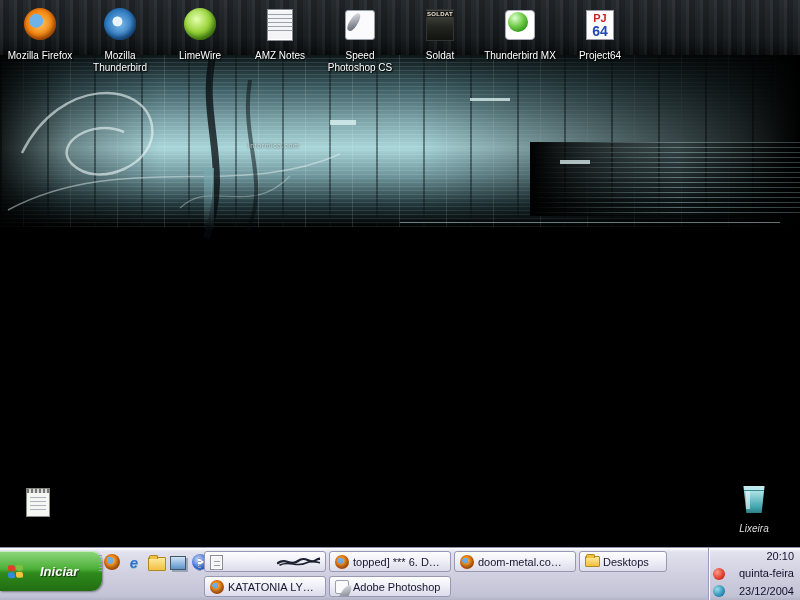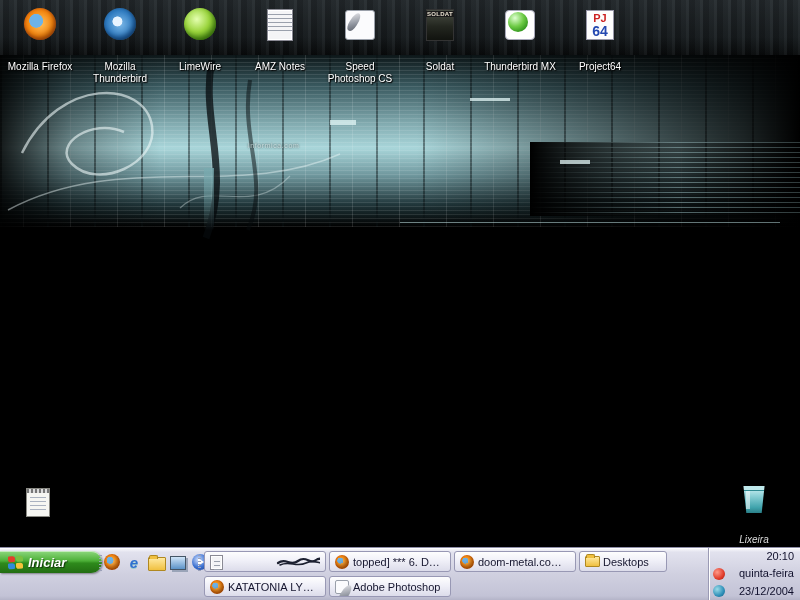--- a/index.html
+++ b/index.html
@@ -39,21 +39,21 @@
     background:linear-gradient(90deg,#000 0%,rgba(0,0,0,.15) 55%,rgba(0,0,0,.5) 100%);
   }
   .wall-line{position:absolute;right:20px;top:222px;width:380px;height:1px;background:rgba(190,225,228,.5);}
   .wall-col{position:absolute;left:204px;top:168px;width:10px;height:62px;
     background:linear-gradient(180deg,rgba(120,170,175,.8),rgba(20,40,44,.0));}
   .wall-chip{position:absolute;background:rgba(225,245,246,.75);}
   
   .icon-grid{position:absolute;left:0;top:4px;display:flex;}
   .dicon{width:80px;display:flex;flex-direction:column;align-items:center;padding-top:4px;cursor:default;}
   .dlabel{
-    margin-top:21px;font-size:10px;line-height:1.2;color:#fff;text-align:center;
+    margin-top:10px;font-size:10px;line-height:1.2;color:#fff;text-align:center;
     text-shadow:1px 1px 1px #000, 0 0 3px #000;max-width:78px;word-wrap:break-word;
   }
   .ic{width:32px;height:32px;position:relative;flex:0 0 auto;}
   .ic-xs{width:14px;height:14px;position:relative;flex:0 0 auto;}
   .ic-firefox{
     border-radius:50%;
     background:
       radial-gradient(circle at 38% 40%, #6db3e8 0 24%, rgba(0,0,0,0) 26%),
       radial-gradient(circle at 50% 48%, #ffc25e 0%, #f4860f 55%, #c6500a 80%, #8f3305 100%);
     box-shadow:inset -2px -3px 5px rgba(80,30,0,.55);
@@ -135,25 +135,25 @@
   }
   .bottom-icon{position:absolute;width:64px;display:flex;flex-direction:column;align-items:center;}
   .bottom-icon .dlabel{color:#ddd;}
   
   .taskbar{
     position:absolute;left:0;bottom:0;width:800px;height:52px;
     background:linear-gradient(180deg,#fdfdfe 0%,#e2e2ee 8%,#d0d0e0 50%,#c3c3d6 92%,#b4b4c8 100%);
     border-top:1px solid #8e8ea8;box-shadow:inset 0 1px 0 #fff;
   }
   .start-btn{
-    position:absolute;left:0;top:3px;height:22px;width:94px;
+    position:absolute;left:0;top:3px;height:40px;width:94px;
     border-radius:0 11px 11px 0;
     background:linear-gradient(180deg,#8ed87e 0%,#4caf37 45%,#2e8a1c 55%,#226d12 100%);
     box-shadow:inset 0 1px 0 rgba(255,255,255,.5), 1px 1px 2px rgba(0,0,0,.4);
-    display:flex;align-items:center;gap:5px;padding-left:8px;cursor:pointer;
+    display:flex;align-items:center;gap:17px;padding-left:8px;cursor:pointer;
   }
   .start-label{
     color:#fff;font-weight:bold;font-style:italic;font-size:13px;
     text-shadow:1px 1px 1px rgba(0,0,0,.6);padding-right:10px;
   }
   .winflag{display:grid;grid-template-columns:7px 7px;grid-template-rows:6px 6px;gap:1px;transform:skewY(-4deg);}
   .winflag span{border-radius:1px 3px 1px 3px;display:block;}
   .wf-r{background:#e33e2b;} .wf-g{background:#7ac142;} .wf-b{background:#2f8cd8;} .wf-y{background:#f6c33a;}
   .grip{
     position:absolute;top:7px;width:3px;height:16px;

